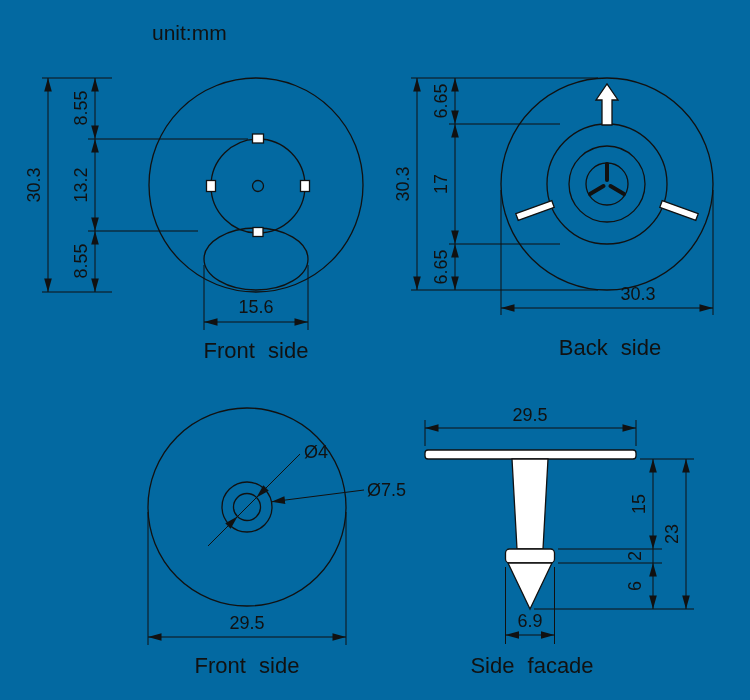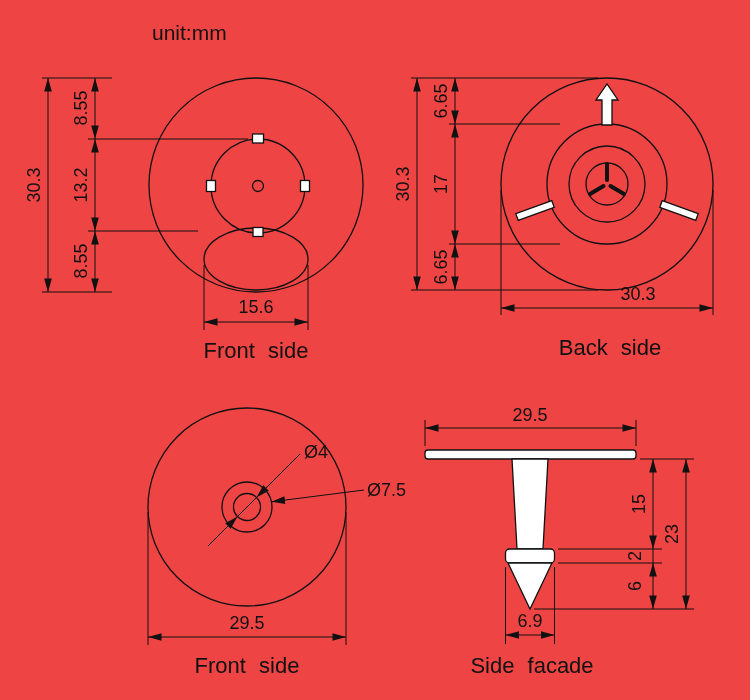--- a/index.html
+++ b/index.html
@@ -1,16 +1,16 @@
 <!DOCTYPE html>
 <html><head>
 <meta charset="utf-8">
 <style>
   html,body{margin:0;padding:0;background:#fff;}
-  .canvas{position:relative;width:750px;height:700px;background:#ef4444;overflow:hidden;
+  .canvas{position:relative;width:750px;height:700px;background:#0369a1;overflow:hidden;
           font-family:"Liberation Sans",sans-serif;}
   .canvas svg{position:absolute;left:0;top:0;}
   .geo{fill:none;stroke:#111;stroke-width:1.3;}
   .geow{fill:#fff;stroke:#111;stroke-width:1.3;}
   .ext{stroke:#111;stroke-width:1;fill:none;}
   .dimline{stroke:#111;stroke-width:1;fill:none;}
   .slot{stroke:#111;stroke-width:4;stroke-linecap:round;fill:none;}
   .dim{font-family:"Liberation Sans",sans-serif;font-size:18px;fill:#111;}
   .unit{font-family:"Liberation Sans",sans-serif;font-size:21px;fill:#111;}
   .cap{font-family:"Liberation Sans",sans-serif;font-size:22px;fill:#111;word-spacing:7px;}

